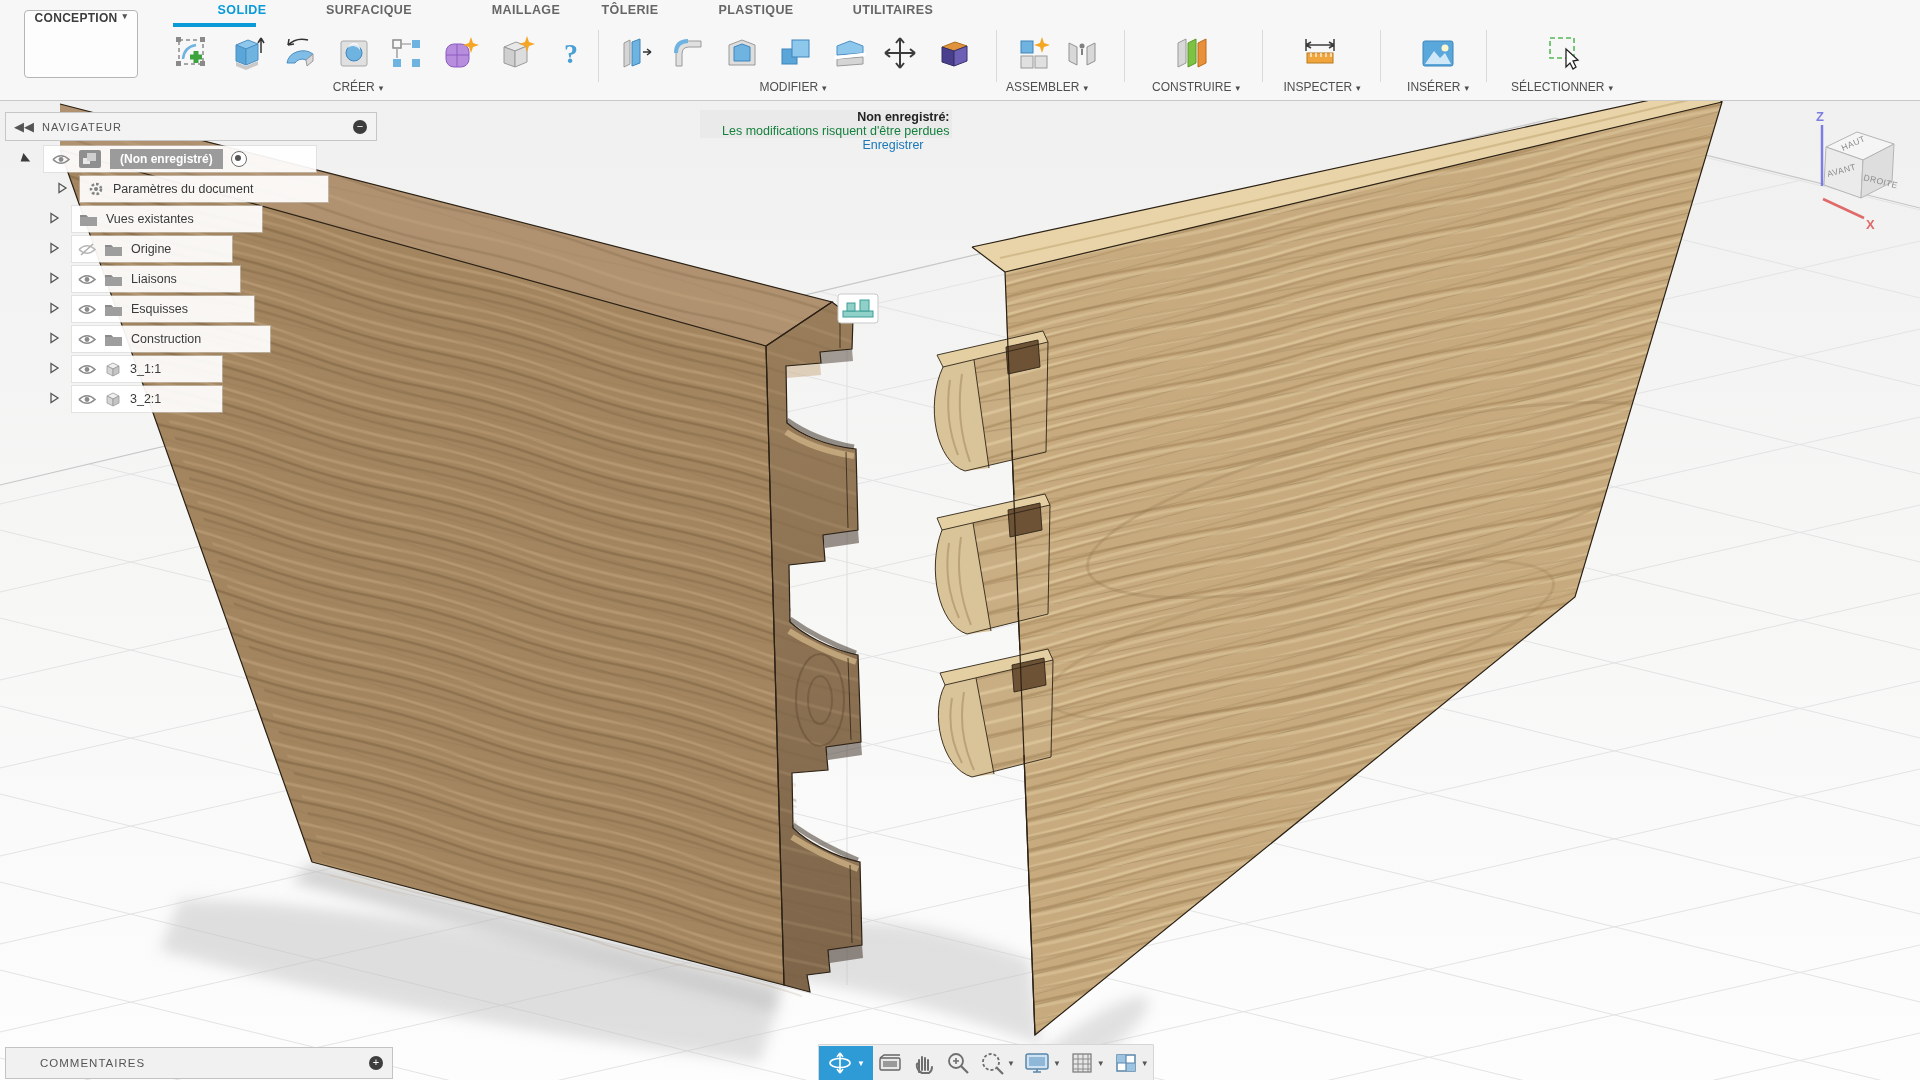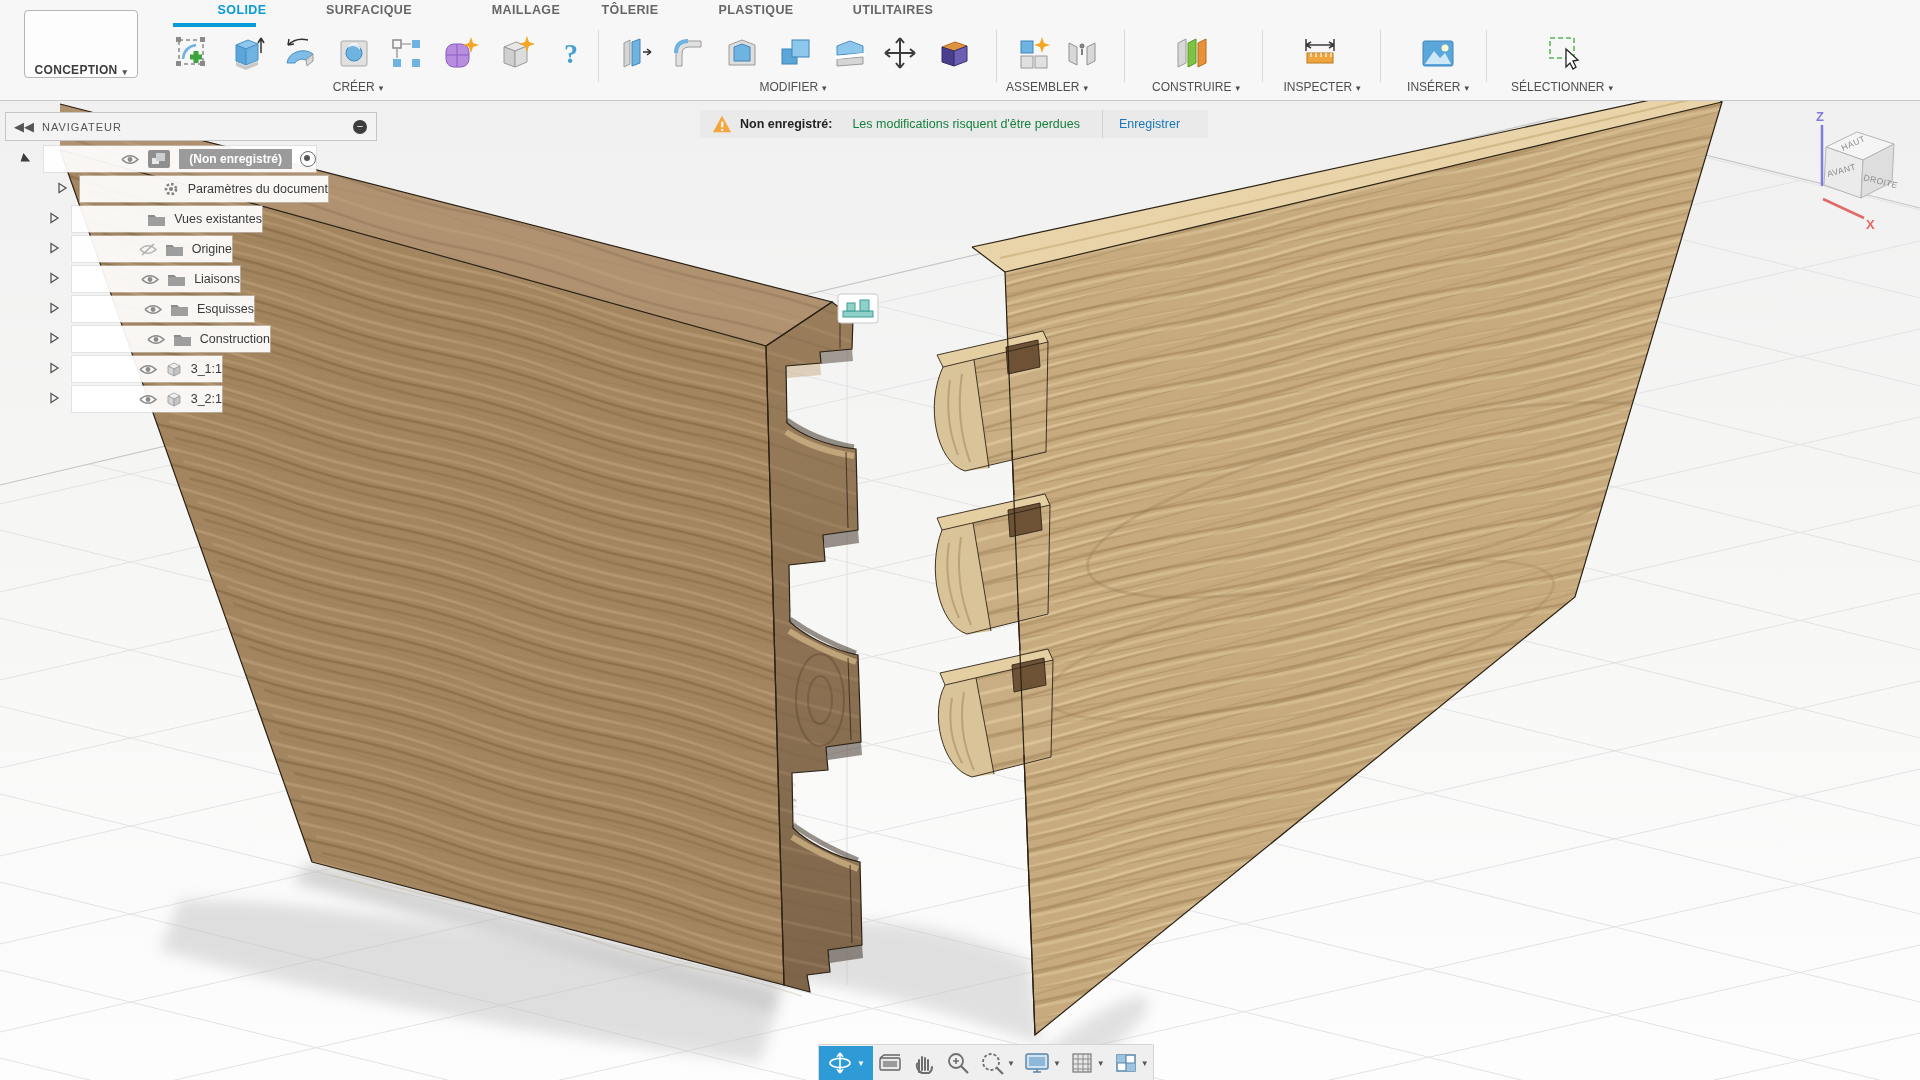--- a/index.html
+++ b/index.html
@@ -1,40 +1,40 @@
 <!DOCTYPE html>
 <html><head>
 <meta charset="utf-8">
 <style>
   html,body{margin:0;padding:0;background:#ffffff;font-family:"Liberation Sans",sans-serif;}
   #app{position:relative;width:1920px;height:1080px;overflow:hidden;background:#f4f4f4;}
   
   #toolbar{position:absolute;left:0;top:0;width:1920px;height:100px;background:#f7f7f7;border-bottom:1px solid #c9c9c9;z-index:40;}
-  #mode-btn{position:absolute;left:24px;top:10px;width:112px;height:66px;background:#fdfdfd;border:1px solid #b5b5b5;border-radius:4px;display:flex;align-items:flex-end;justify-content:center;font-size:12px;font-weight:bold;color:#3c3c3c;letter-spacing:.3px;cursor:pointer;}
+  #mode-btn{position:absolute;left:24px;top:10px;width:112px;height:66px;background:#fdfdfd;border:1px solid #b5b5b5;border-radius:4px;display:flex;align-items:flex-start;justify-content:center;font-size:12px;font-weight:bold;color:#3c3c3c;letter-spacing:.3px;cursor:pointer;}
   #mode-btn .dd{font-size:9px;margin-left:5px;color:#555;}
   .tab{position:absolute;top:3px;transform:translateX(-50%);font-size:12.5px;font-weight:bold;color:#666;letter-spacing:.4px;cursor:pointer;white-space:nowrap;margin-left:28px;}
   .tab.active{color:#0a9ad8;}
   #tab-underline{position:absolute;left:173px;top:23px;width:83px;height:4px;background:#0a9ad8;}
   .tool{position:absolute;top:27px;width:48px;height:52px;display:flex;align-items:center;justify-content:center;cursor:pointer;border-radius:2px;}
   .tsep{position:absolute;top:30px;width:1px;height:52px;background:#dadada;}
   .glabel{position:absolute;top:80px;transform:translateX(-50%);font-size:12px;color:#4f4f4f;white-space:nowrap;cursor:pointer;}
   .glabel:after{content:"▾";font-size:9px;margin-left:4px;color:#4f4f4f;}
   
-  #warnbar{position:absolute;left:700px;top:110px;height:28px;background:#eaeaea;display:flex;align-items:center;z-index:30;padding:0 2px;}
+  #warnbar{position:absolute;left:700px;top:110px;height:28px;background:#eaeaea;display:flex;align-items:flex-end;z-index:30;padding:0 2px;flex-direction:column;}
   #warnbar .wicon{width:20px;height:18px;margin:0 8px 0 10px;}
   #warnbar .wtitle{font-size:12.5px;font-weight:bold;color:#222;}
   #warnbar .wmsg{font-size:12.5px;color:#15803d;margin-left:20px;}
   #warnbar .wdiv{width:1px;height:28px;background:#d2d2d2;margin-left:22px;}
   #warnbar .wsave{font-size:12.5px;color:#1877b9;margin:0 26px 0 16px;cursor:pointer;}
   
   #nav-header{position:absolute;left:5px;top:112px;width:370px;height:27px;background:#f3f3f3;border:1px solid #c6c6c6;display:flex;align-items:center;z-index:30;}
   #nav-header .chev{color:#555;font-size:13px;margin:0 8px 0 8px;cursor:pointer;}
   #nav-header .ntitle{font-size:11px;color:#555;letter-spacing:1px;}
   .circ-btn{margin-left:auto;margin-right:9px;width:14px;height:14px;border-radius:50%;background:#3d3d3d;color:#fff;font-size:11px;line-height:13px;text-align:center;cursor:pointer;}
-  .nrow{position:absolute;height:26px;background:rgba(255,255,255,.93);box-shadow:0 0 0 1px rgba(210,210,210,.5);display:flex;align-items:center;z-index:30;justify-content:flex-end;}
+  .nrow{position:absolute;height:26px;background:rgba(255,255,255,.93);box-shadow:0 0 0 1px rgba(210,210,210,.5);display:flex;align-items:center;z-index:30;}
   .nrow .arr{position:absolute;left:-24px;top:6px;cursor:pointer;}
   .nlabel{font-size:12.5px;color:#3a3a3a;white-space:nowrap;}
   .icn{display:inline-block;margin-right:9px;}
   #root-label{background:#9b9b9b;color:#fff;font-weight:bold;font-size:12px;padding:3px 10px;margin-right:8px;}
   .radio{width:14px;height:14px;border:1.5px solid #6a6a6a;border-radius:50%;background:#fff;position:relative;cursor:pointer;}
   .radio:after{content:"";position:absolute;left:3px;top:3px;width:6px;height:6px;border-radius:50%;background:#555;}
   
   #comments{position:absolute;left:5px;top:1047px;width:386px;height:30px;background:#f1f1f1;border:1px solid #c3c3c3;display:flex;align-items:center;z-index:30;}
   #comments .ctitle{font-size:11.5px;color:#555;letter-spacing:1px;margin-left:34px;}
   
@@ -569,20 +569,24 @@
         <circle cx="9" cy="6.5" r="2.4" fill="#8c8c8c"></circle>
       </svg>
   <svg class="icn" width="16" height="15">
         <polygon points="2,4 8,1 14,4 8,7" fill="#f0f0f0" stroke="#999" stroke-width="0.8"></polygon>
         <polygon points="2,4 8,7 8,14 2,11" fill="#d5d5d5" stroke="#999" stroke-width="0.8"></polygon>
         <polygon points="8,7 14,4 14,11 8,14" fill="#c4c4c4" stroke="#999" stroke-width="0.8"></polygon>
       </svg>
   <span class="nlabel">3_2:1</span>
 </div>
 
+<div id="comments">
+  <span class="ctitle">COMMENTAIRES</span>
+  <span class="circ-btn">+</span>
+</div>
 
 <div id="viewbar">
   <div class="vcell active" style="width:46px">
     <svg width="28" height="28">
           <ellipse cx="13" cy="14" rx="10" ry="4.5" fill="none" stroke="#fff" stroke-width="1.6"></ellipse>
           <path d="M13,4 V24 M13,4 l-3,4 M13,4 l3,4 M13,24 l-3,-4 M13,24 l3,-4" stroke="#fff" stroke-width="1.6" fill="none"></path>
         </svg>
     <span class="vdd">▼</span>
   </div>
   <div class="vcell">

